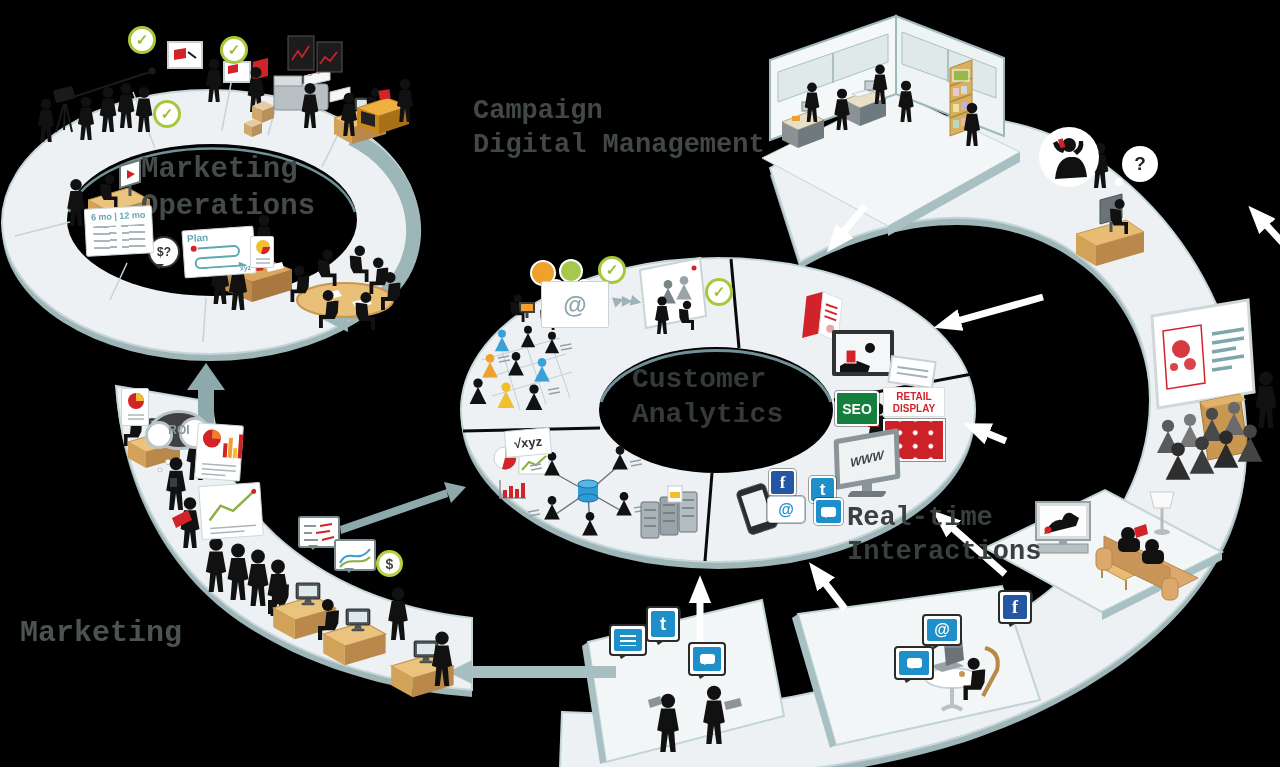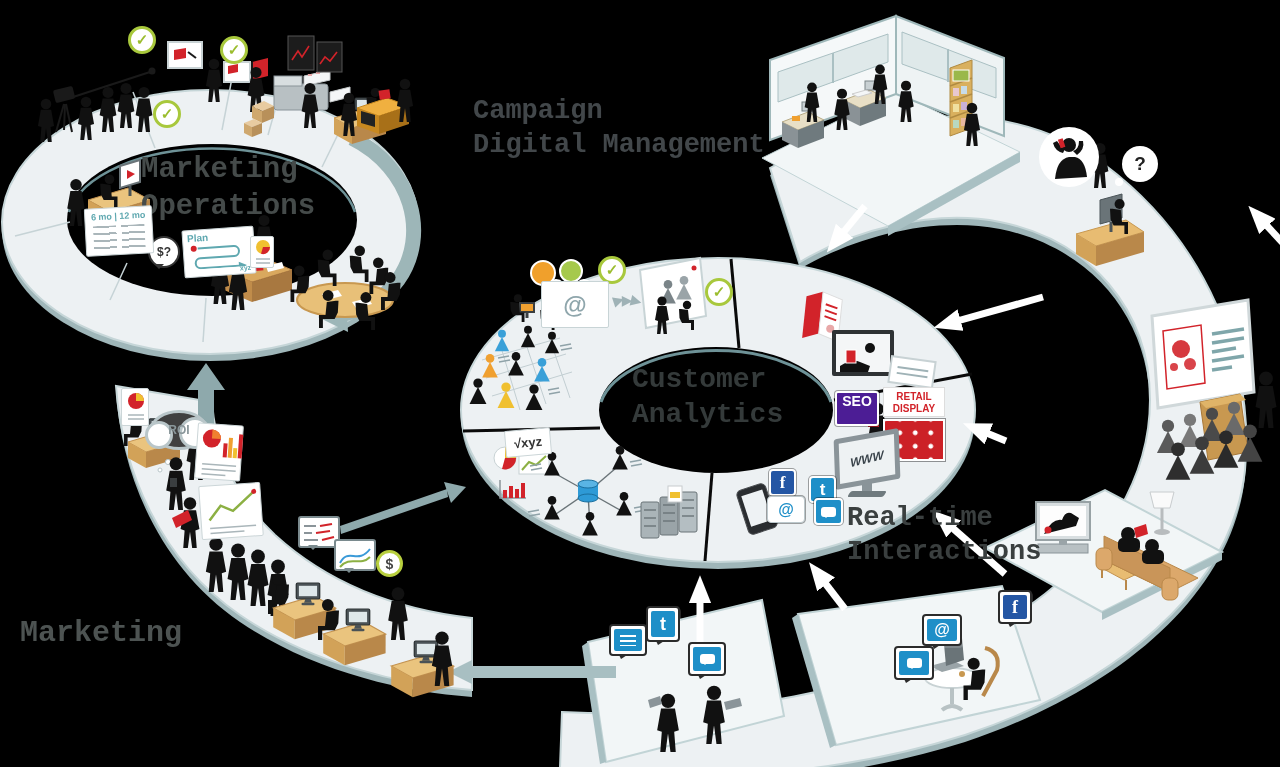--- a/index.html
+++ b/index.html
@@ -23,22 +23,22 @@
   .chk{width:28px;height:28px;border-radius:50%;background:#fff;border:3px solid #a8c83c;
        color:#9bbd2e;font-weight:bold;font-size:15px;display:flex;align-items:center;justify-content:center;}
   .bubble{border-radius:50%;background:#fff;display:flex;align-items:center;justify-content:center;font-weight:bold;}
   .qb{width:36px;height:36px;font-size:19px;color:#222;}
   .qb::after{content:"";position:absolute;left:-7px;bottom:-4px;width:8px;height:8px;border-radius:50%;background:#fff;}
   .mq{width:32px;height:32px;border:2px solid #333;font-size:12px;color:#333;}
   .mq::after{content:"";position:absolute;left:4px;bottom:-8px;width:0;height:0;
              border:5px solid transparent;border-top-color:#333;}
   .dl{width:27px;height:27px;border:3px solid #b8cf3e;font-size:14px;color:#444;}
 
-  .seo{width:44px;height:35px;background:#4c1d95;color:#fff;font-weight:bold;font-size:14px;
-       display:flex;align-items:flex-start;justify-content:center;border-radius:3px;border:2px solid #fff;
+  .seo{width:44px;height:35px;background:#15803d;color:#fff;font-weight:bold;font-size:14px;
+       display:flex;align-items:center;justify-content:center;border-radius:3px;border:2px solid #fff;
        box-shadow:0 0 0 1px rgba(0,0,0,.35);}
 
   .atm{width:46px;height:86px;background:linear-gradient(#dde3e5,#b4bfc2);border:1px solid #8a9499;
        border-radius:4px 4px 2px 2px;}
   .atm .band{background:#3f4a47;color:#fff;font-size:9px;font-weight:bold;text-align:center;
              padding:2px 0;border-radius:3px 3px 0 0;}
   .atm .scr{width:24px;height:16px;background:#7ab648;border:2px solid #5a6468;margin:5px auto 0;}
   .atm .slot{width:26px;height:3px;background:#8a9499;margin:6px auto 0;}
   .atm .slot2{width:16px;height:7px;background:#6f7a7e;margin:7px auto 0;}
 

